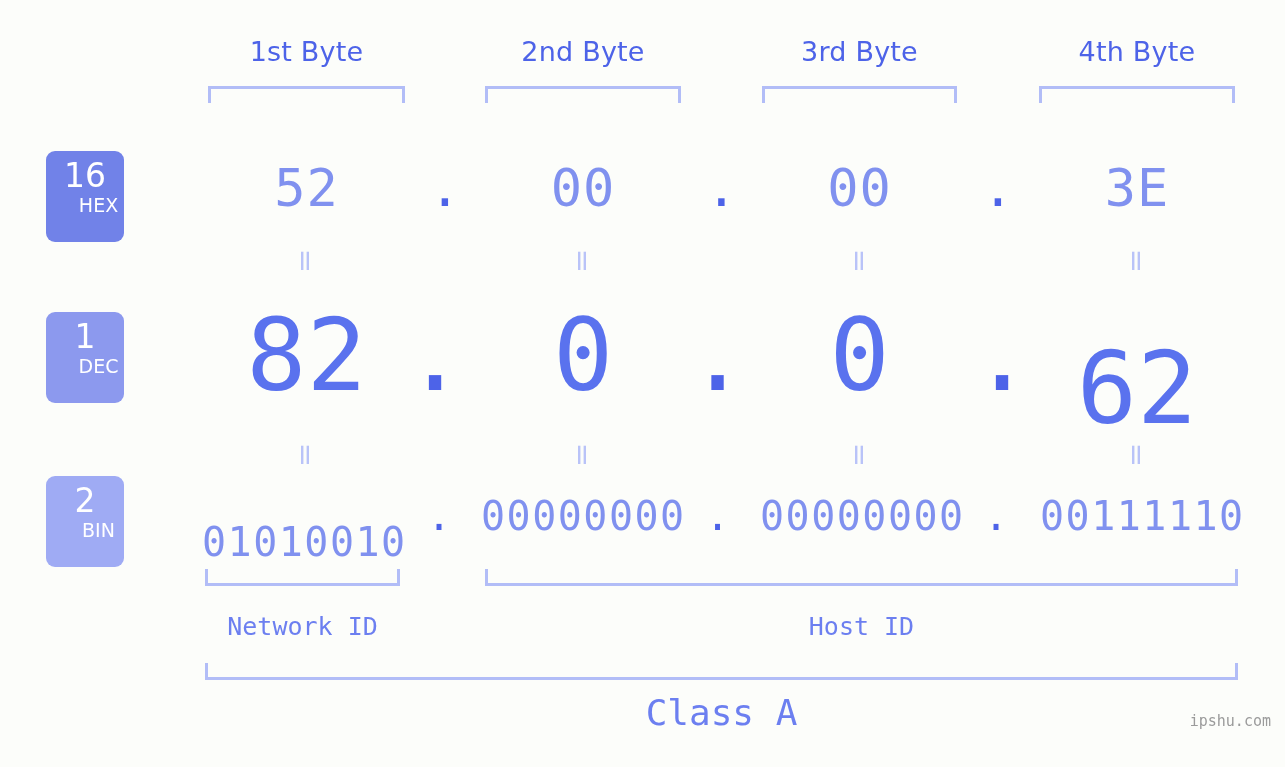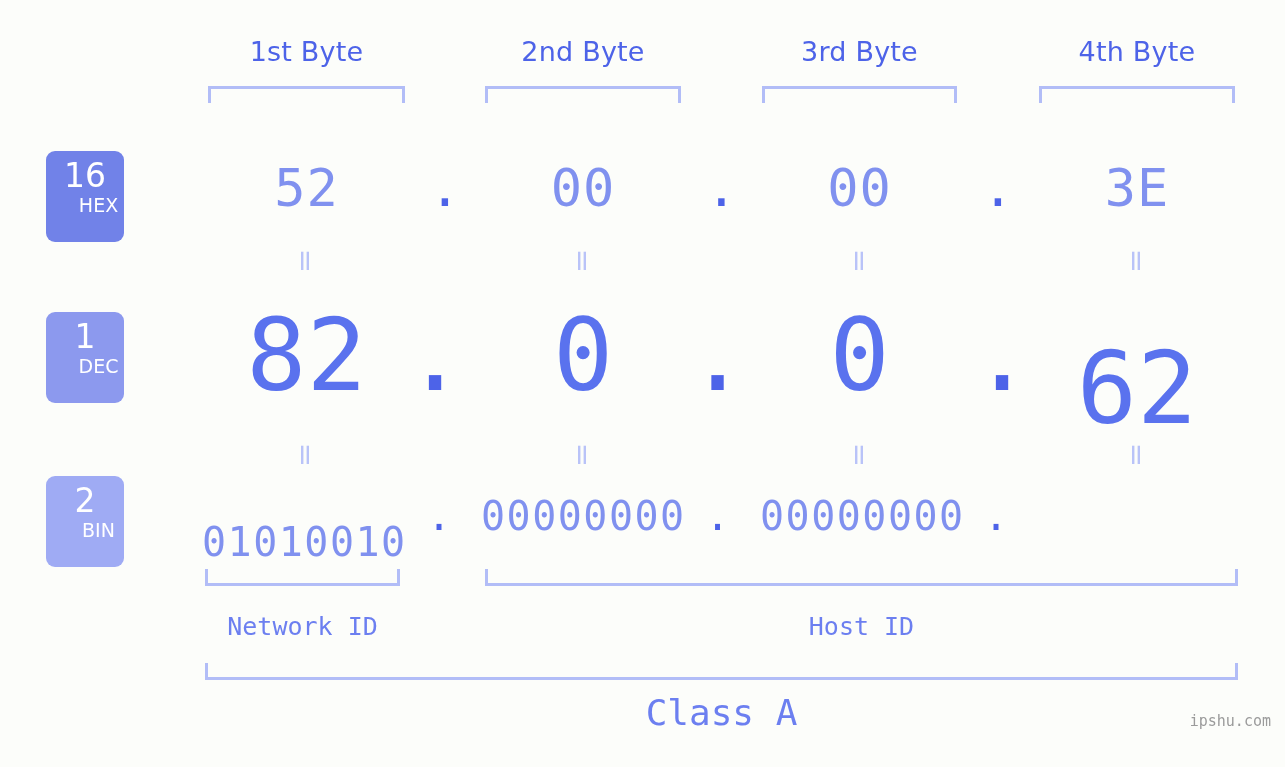--- a/index.html
+++ b/index.html
@@ -237,20 +237,21 @@
   <div class="eq" style="left:568px; top:440px;">=</div>
   <div class="eq" style="left:845px; top:440px;">=</div>
   <div class="eq" style="left:1122px; top:440px;">=</div>
 
   <div class="val bin-val" style="left:202px; width:197px;margin-top:26px;">01010010</div>
   <div class="val bin-dot" style="left:399px; width:80px;">.</div>
   <div class="val bin-val" style="left:481px; width:196px;">00000000</div>
   <div class="val bin-dot" style="left:677px; width:81px;">.</div>
   <div class="val bin-val" style="left:760px; width:195px;">00000000</div>
   <div class="val bin-dot" style="left:955px; width:82px;">.</div>
+  <div class="val bin-val" style="left:1040px; width:196px;">00111110</div>
 
   <div class="bracket-bottom" style="left:205px; top:569px; width:195px;"></div>
   <div class="bracket-bottom" style="left:485px; top:569px; width:753px;"></div>
 
   <div class="section-label" style="left:205px; top:610px; width:195px;">Network ID</div>
   <div class="section-label" style="left:485px; top:610px; width:753px;">Host ID</div>
 
   <div class="bracket-bottom" style="left:205px; top:663px; width:1033px;"></div>
   <div class="class-label" style="left:205px; top:690px; width:1033px;">Class A</div>
 

